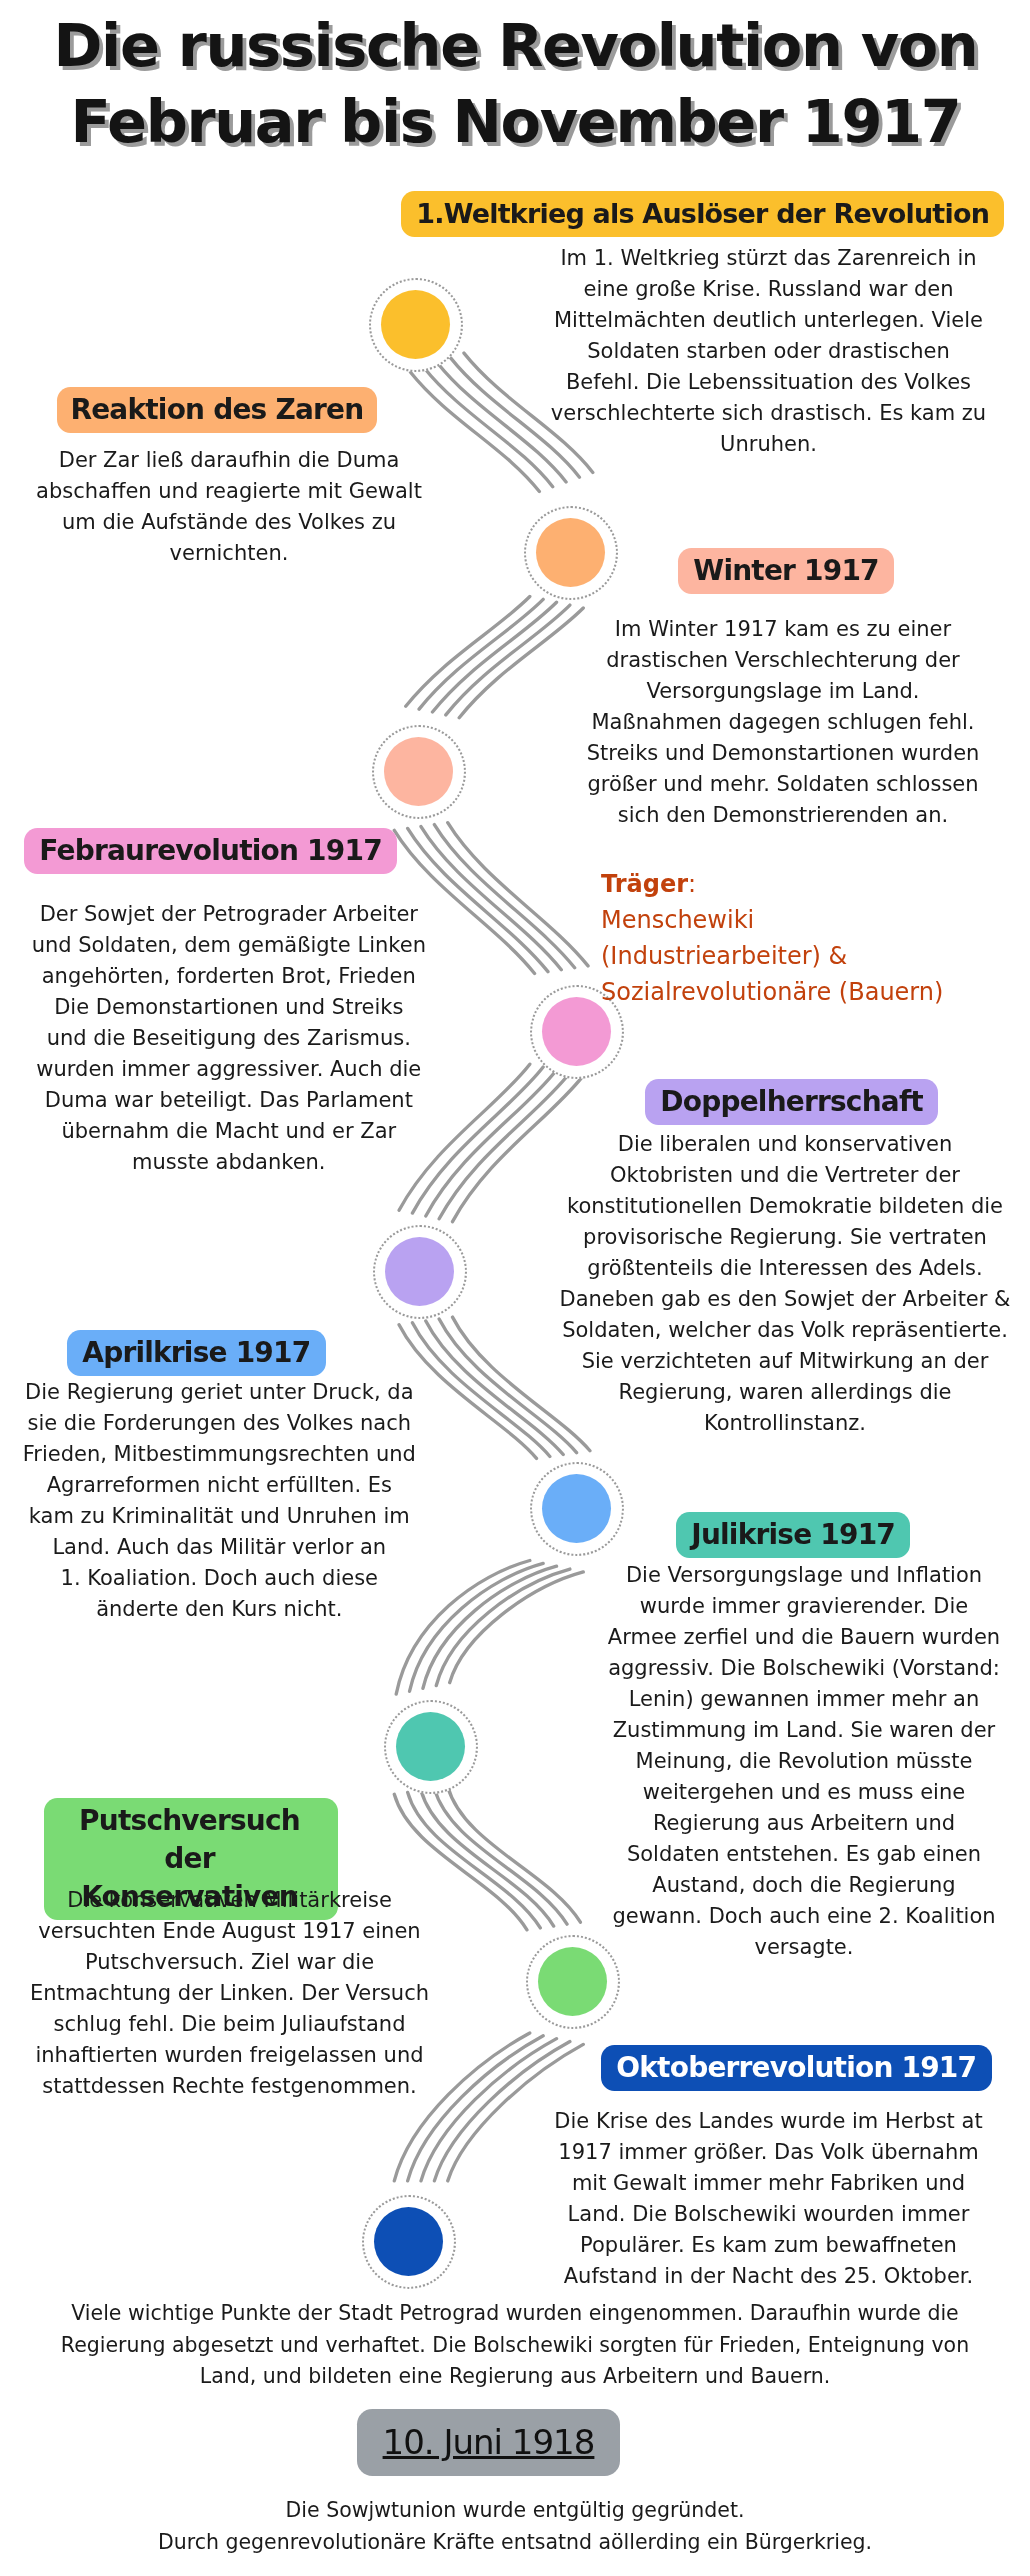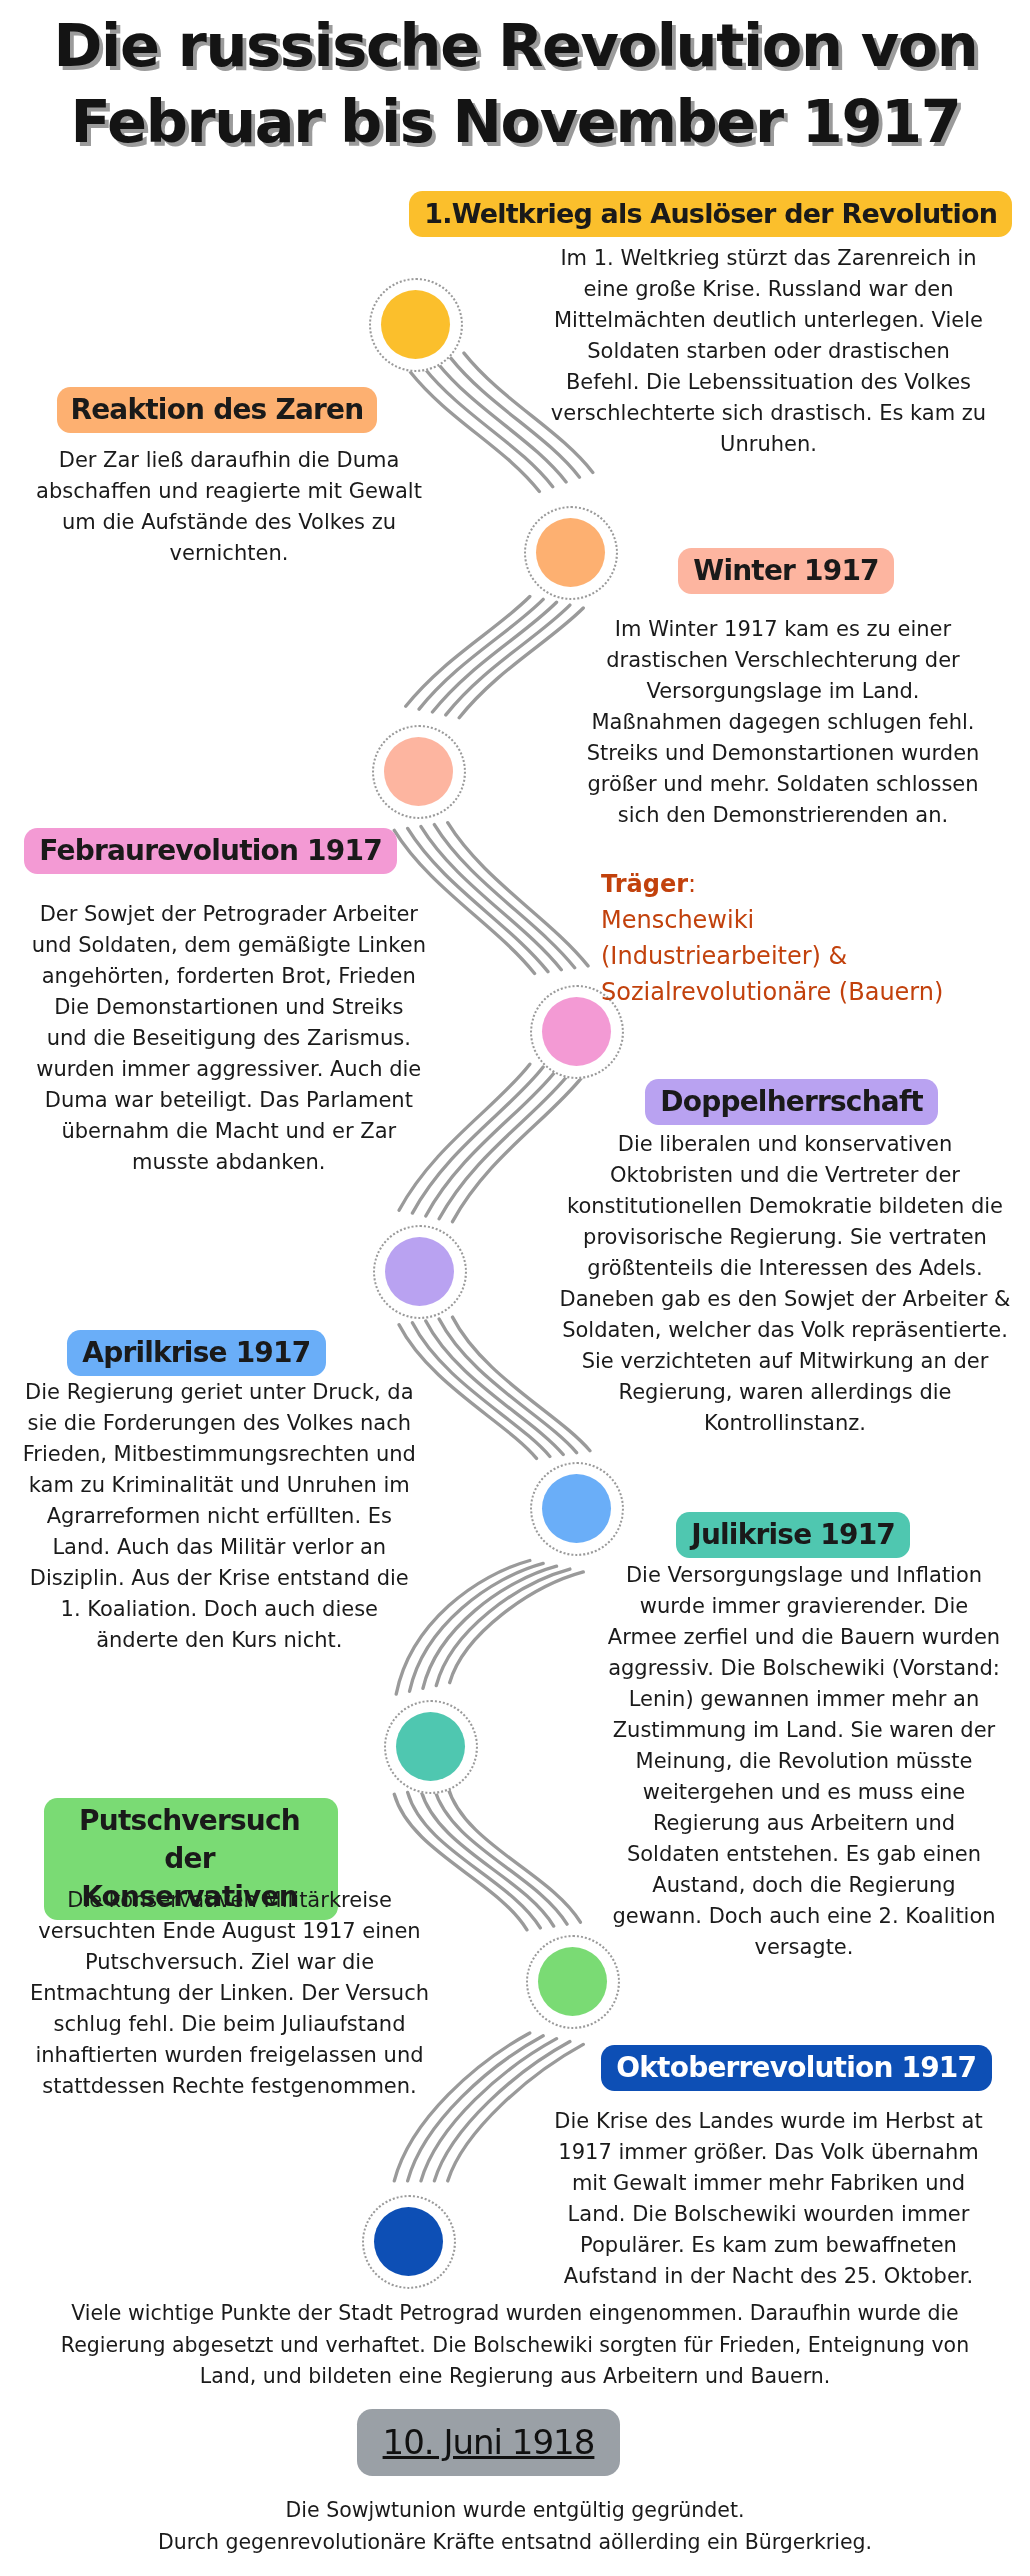--- a/index.html
+++ b/index.html
@@ -113,21 +113,21 @@
 <div class="node" style="left:384px;top:1700px;">
     <div class="dot" style="background:#4fc7b0;"></div>
   </div>
 <div class="node" style="left:526px;top:1935px;">
     <div class="dot" style="background:#7adb74;"></div>
   </div>
 <div class="node" style="left:362px;top:2195px;">
     <div class="dot" style="background:#0d4fb5;"></div>
   </div>
 
-<div class="badge" style="left:401px;top:191px;background:#fbbf2c;font-size:27px;margin-left:8px;">1.Weltkrieg als Auslöser der Revolution</div>
+<div class="badge" style="left:401px;top:191px;background:#fbbf2c;font-size:27px;">1.Weltkrieg als Auslöser der Revolution</div>
 <div class="text" style="left:530px;top:243px;width:477px;">
   <div>Im 1. Weltkrieg stürzt das Zarenreich in</div>
   <div>eine große Krise. Russland war den</div>
   <div>Mittelmächten deutlich unterlegen. Viele</div>
   <div>Soldaten starben oder drastischen</div>
   <div>Befehl. Die Lebenssituation des Volkes</div>
   <div>verschlechterte sich drastisch. Es kam zu</div>
   <div>Unruhen.</div>
 </div>
 
@@ -182,24 +182,23 @@
   <div>Sie verzichteten auf Mitwirkung an der</div>
   <div>Regierung, waren allerdings die</div>
   <div>Kontrollinstanz.</div>
 </div>
 
 <div class="badge" style="left:67px;top:1330px;background:#6aaef8;">Aprilkrise 1917</div>
 <div class="text" style="left:4.8px;top:1377px;width:429px;">
   <div>Die Regierung geriet unter Druck, da</div>
   <div>sie die Forderungen des Volkes nach</div>
   <div>Frieden, Mitbestimmungsrechten und</div>
+  <div>Agrarreformen nicht erfüllten. Es</div>
   <div>kam zu Kriminalität und Unruhen im</div>
-  <div>Agrarreformen nicht erfüllten. Es</div>
   <div>Land. Auch das Militär verlor an</div>
-  <div>Disziplin. Aus der Krise entstand die</div>
   <div>1. Koaliation. Doch auch diese</div>
   <div>änderte den Kurs nicht.</div>
 </div>
 
 <div class="badge" style="left:676px;top:1512px;background:#4fc7b0;">Julikrise 1917</div>
 <div class="text" style="left:587px;top:1560px;width:434px;">
   <div>Die Versorgungslage und Inflation</div>
   <div>wurde immer gravierender. Die</div>
   <div>Armee zerfiel und die Bauern wurden</div>
   <div>aggressiv. Die Bolschewiki (Vorstand:</div>

